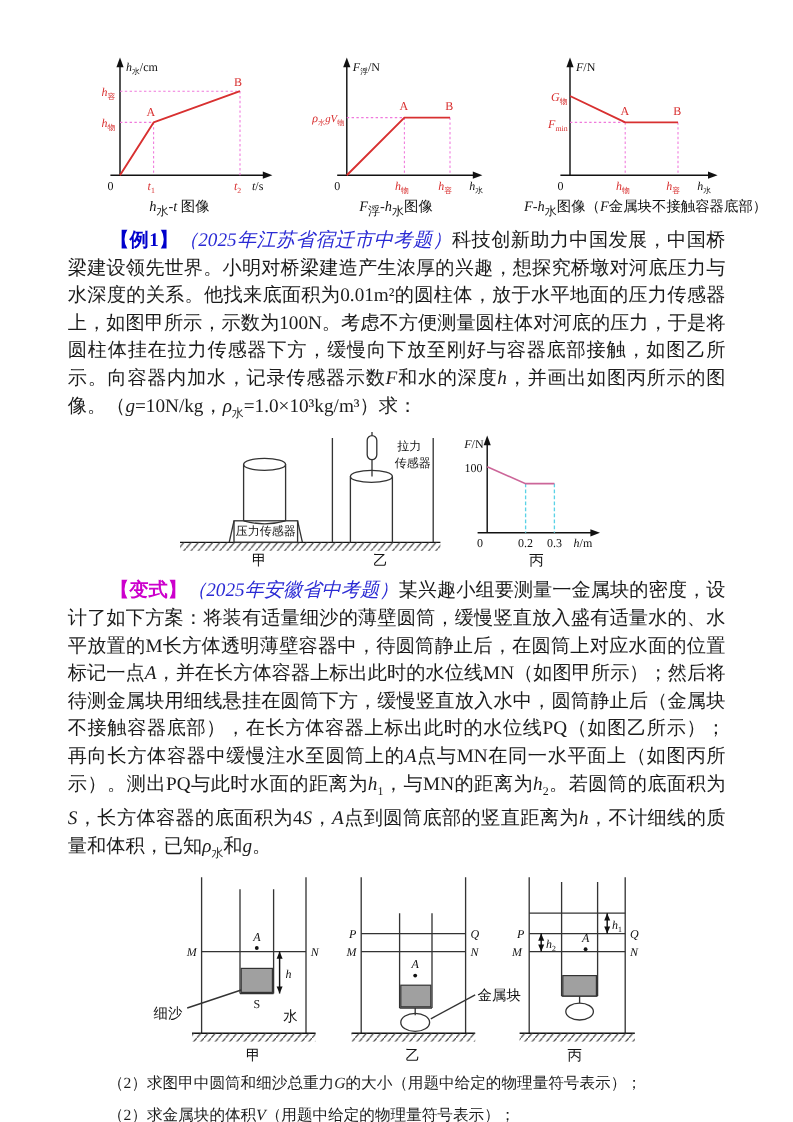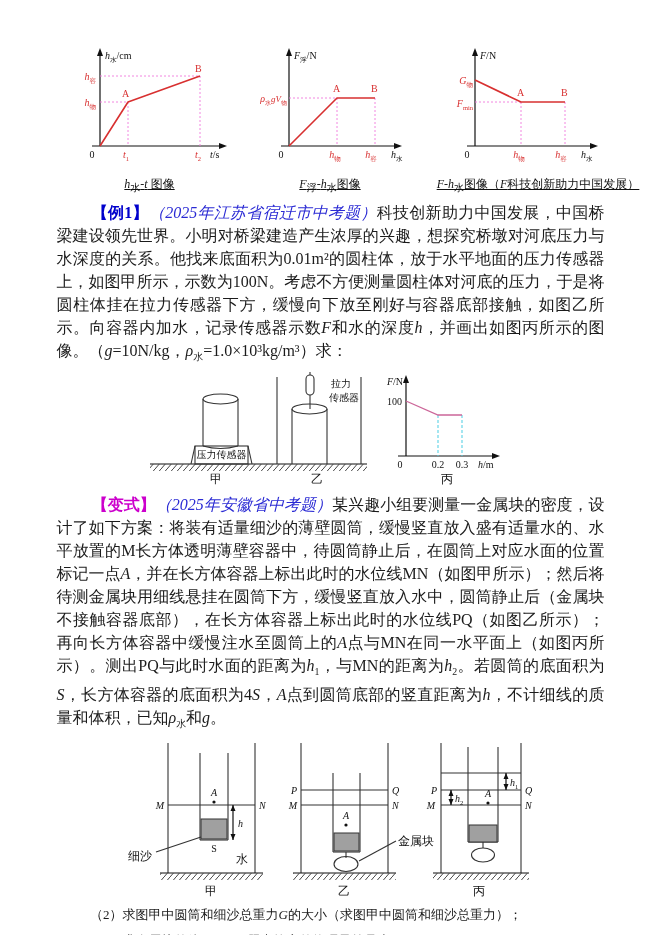--- a/index.html
+++ b/index.html
@@ -1,20 +1,20 @@
 <!DOCTYPE html>
 <html><head>
 <meta charset="utf-8">
 <style>
   html,body{margin:0;padding:0;background:#e8e8e8;}
   .page{width:661px;height:935px;background:#fff;margin:0 auto;position:relative;overflow:hidden;
         font-family:"Liberation Serif","DejaVu Serif",serif;color:#1b1b1b;}
   .graphs-row{display:flex;align-items:flex-start;margin:46px 0 0 62px;gap:8px;}
   .gb{text-align:center;}
-  .gb figcaption{font-size:12px;color:#111;margin-top:12px;text-decoration:underline;}
+  .gb figcaption{font-size:12px;color:#111;margin-top:0;}
   .para{width:548px;margin:6px auto 0;font-size:16px;line-height:23px;text-align:justify;text-indent:2.2em;}
   .para sub,.qline sub{font-size:0.62em;}
   .fig-row{margin:2px 0 0 95px;}
   .fig-row2{margin:2px 0 0 98px;}
   .qlist{margin:3px 0 0 90px;font-size:13px;line-height:26px;}
   svg{display:block;}
   svg text{font-family:"Liberation Serif","DejaVu Serif",serif;}
   .ax{stroke:#111;stroke-width:1.2;}
   .ln{stroke:#333;stroke-width:1.1;fill:none;}
   .rl{stroke:#d83030;stroke-width:1.6;fill:none;stroke-linejoin:round;}
@@ -104,21 +104,21 @@
         <text class="tb" x="57" y="13"><tspan font-style="italic">F</tspan><tspan>/N</tspan></text>
         <text class="tr" x="50" y="38" text-anchor="end"><tspan font-style="italic">G</tspan><tspan font-size="6.5" dy="2.5">物</tspan></text>
         <text class="tr" x="50" y="61" text-anchor="end"><tspan font-style="italic">F</tspan><tspan font-size="6.5" dy="2.5">min</tspan></text>
         <text class="tr" x="94" y="50" font-size="10.5">A</text>
         <text class="tr" x="138" y="50" font-size="10.5">B</text>
         <text class="tb" x="44" y="112" text-anchor="middle">0</text>
         <text class="tr" x="96" y="112" text-anchor="middle"><tspan font-style="italic">h</tspan><tspan font-size="6.5" dy="2.5">物</tspan></text>
         <text class="tr" x="138" y="112" text-anchor="middle"><tspan font-style="italic">h</tspan><tspan font-size="6.5" dy="2.5">容</tspan></text>
         <text class="tb" x="158" y="112"><tspan font-style="italic">h</tspan><tspan font-size="6.5" dy="2.5">水</tspan></text>
       </svg>
-      <figcaption><span style="font-style: italic;">F</span><span>-</span><span style="font-style: italic;">h</span><sub>水</sub><span>图像（</span><span style="font-style: italic;">F</span><span>科技创新助力中国发展）</span></figcaption>
+      <figcaption><span style="font-style: italic;">F</span><span>-</span><span style="font-style: italic;">h</span><sub>水</sub><span>图像（</span><span style="font-style: italic;">F</span><span>金属块不接触容器底部）</span></figcaption>
     </figure>
   </div>
 
   <p class="para"><span style="font-weight: bold; color: rgb(0, 0, 204);">【例1】</span><span style="font-style: italic; color: rgb(42, 42, 212);">（2025年江苏省宿迁市中考题）</span><span>科技创新助力中国发展，中国桥梁建设领先世界。小明对桥梁建造产生浓厚的兴趣，想探究桥墩对河底压力与水深度的关系。他找来底面积为0.01m²的圆柱体，放于水平地面的压力传感器上，如图甲所示，示数为100N。考虑不方便测量圆柱体对河底的压力，于是将圆柱体挂在拉力传感器下方，缓慢向下放至刚好与容器底部接触，如图乙所示。向容器内加水，记录传感器示数</span><span style="font-style: italic;">F</span><span>和水的深度</span><span style="font-style: italic;">h</span><span>，并画出如图丙所示的图像。（</span><span style="font-style: italic;">g</span><span>=10N/kg，</span><span style="font-style: italic;">ρ</span><sub>水</sub><span>=1.0×10³kg/m³）求：</span></p>
 
   <div class="fig-row">
     <svg width="470" height="116" viewBox="0 0 470 116">
       <defs>
         <pattern id="hp1" width="6" height="7" patternUnits="userSpaceOnUse">
           <path d="M0,7 L6,0" stroke="#444" stroke-width="1" fill="none"></path>
@@ -270,17 +270,17 @@
         <line class="ln" x1="385" y1="105" x2="385" y2="111"></line>
         <ellipse class="ln" cx="385" cy="118" rx="11.5" ry="7"></ellipse>
         <line class="ax" x1="335" y1="136" x2="431" y2="136"></line>
         <rect x="335" y="136" width="96" height="7" fill="url(#hp2)"></rect>
         <text class="tc" x="381" y="158" text-anchor="middle">丙</text>
       </g>
     </svg>
   </div>
 
   <div class="qlist">
-    <div class="qline"><span>（2）求图甲中圆筒和细沙总重力</span><span style="font-style: italic;">G</span><span>的大小（求图甲中圆筒和细沙总重力）；</span></div>
+    <div class="qline"><span>（2）求图甲中圆筒和细沙总重力</span><span style="font-style: italic;">G</span><span>的大小（用题中给定的物理量符号表示）；</span></div>
     <div class="qline"><span>（2）求金属块的体积</span><span style="font-style: italic;">V</span><span>（用题中给定的物理量符号表示）；</span></div>
   </div>
 
 </div>
 
 </body></html>

